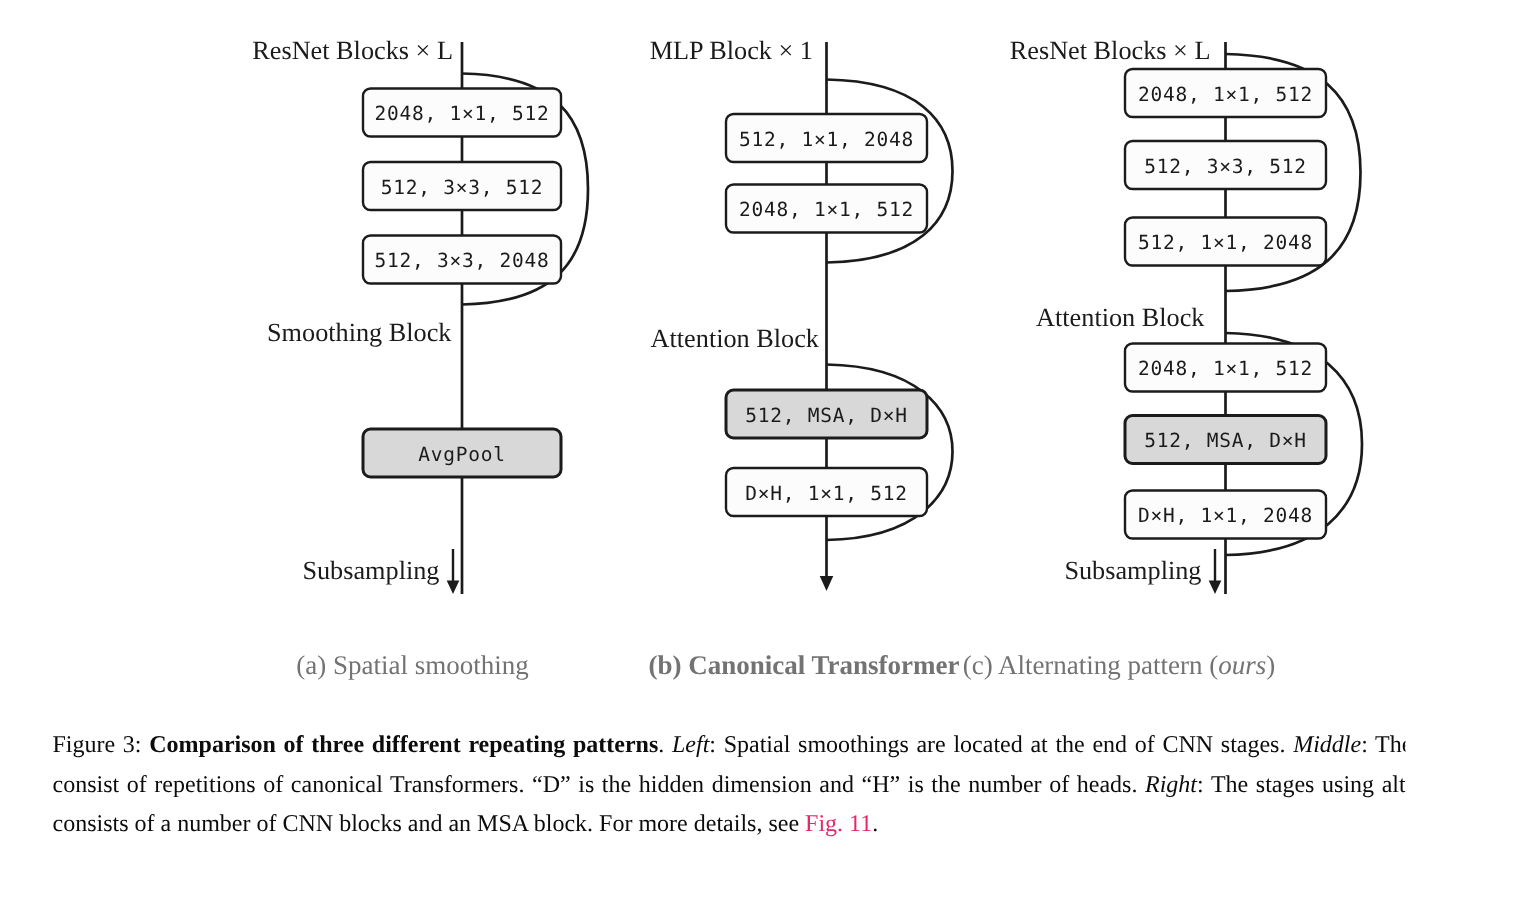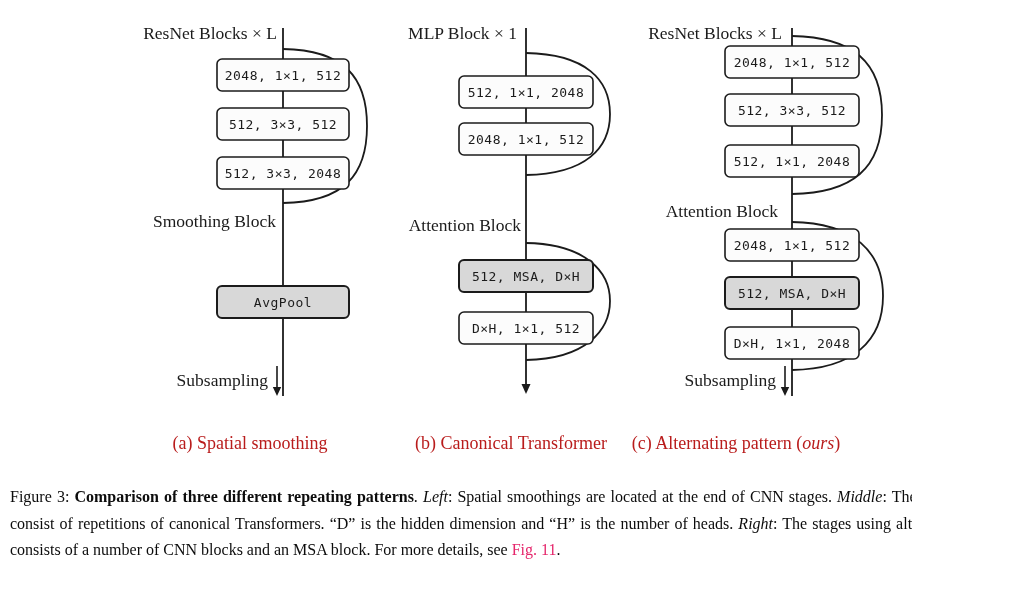--- a/index.html
+++ b/index.html
@@ -3,40 +3,41 @@
 <meta charset="utf-8">
 <style>
   html,body{margin:0;padding:0;background:#ffffff;}
   .page{
     position:relative;
     width:912px;height:598px;
     background:#ffffff;
     overflow:hidden;
     color:#111;
     font-family:"Liberation Serif", serif;
+    margin-left:25px;
   }
   .diagram-svg{position:absolute;left:0;top:0;}
   .diagram-svg text.label{
     font-family:"Liberation Serif", serif;
     font-size:17.5px;
     fill:#1b1b1b;
   }
   .diagram-svg text.boxtext{
     font-family:"DejaVu Sans Mono", monospace;
     font-size:13px;
     letter-spacing:0.5px;
     fill:#1b1b1b;
   }
   .subcaption-row{position:absolute;top:433px;left:0;width:1024px;height:24px;}
   .subcaption{
     position:absolute;
     transform:translateX(-50%);
     white-space:nowrap;
     font-size:18px;
-    color:#b91c1c;
+    color:#737373;
   }
   .caption{
     position:absolute;
     left:10px;top:484px;width:1004px;
     font-size:16px;
     line-height:26.6px;
     text-align:justify;
     color:#0c0c0c;
   }
   .caption .bold{font-weight:bold;}
@@ -131,19 +132,19 @@
       <text class="label" x="776" y="386" text-anchor="end">Subsampling</text>
       <g>
         <line x1="785" y1="366" x2="785" y2="389" stroke="#1b1b1b" stroke-width="1.6"></line>
         <polygon points="780.8,387 789.2,387 785,396" fill="#1b1b1b"></polygon>
       </g>
     </g>
   </svg>
 
   <div class="subcaption-row">
     <span class="subcaption" style="left:250px;">(a) Spatial smoothing</span>
-    <span class="subcaption" style="left:511px;">(b) Canonical Transformer</span>
-    <span class="subcaption" style="left:736px;"><span>(c) Alternating pattern (</span><span class="italic">ours</span><span>)</span></span>
+    <span class="subcaption" style="left:511px;font-weight:bold;">(b) Canonical Transformer</span>
+    <span class="subcaption" style="left:721px;"><span>(c) Alternating pattern (</span><span class="italic">ours</span><span>)</span></span>
   </div>
 
   <div class="caption"><span>Figure 3: </span><span class="bold">Comparison of three different repeating patterns</span><span>. </span><span class="italic">Left</span><span>: Spatial smoothings are located at the end of CNN stages. </span><span class="italic">Middle</span><span>: The stages of ViTs consist of repetitions of canonical Transformers. “D” is the hidden dimension and “H” is the number of heads. </span><span class="italic">Right</span><span>: The stages using alternating pattern consists of a number of CNN blocks and an MSA block. For more details, see </span><span class="figlink" style="color: rgb(229, 38, 107);">Fig. 11</span><span>.</span></div>
 
 </div>
 
 </body></html>

